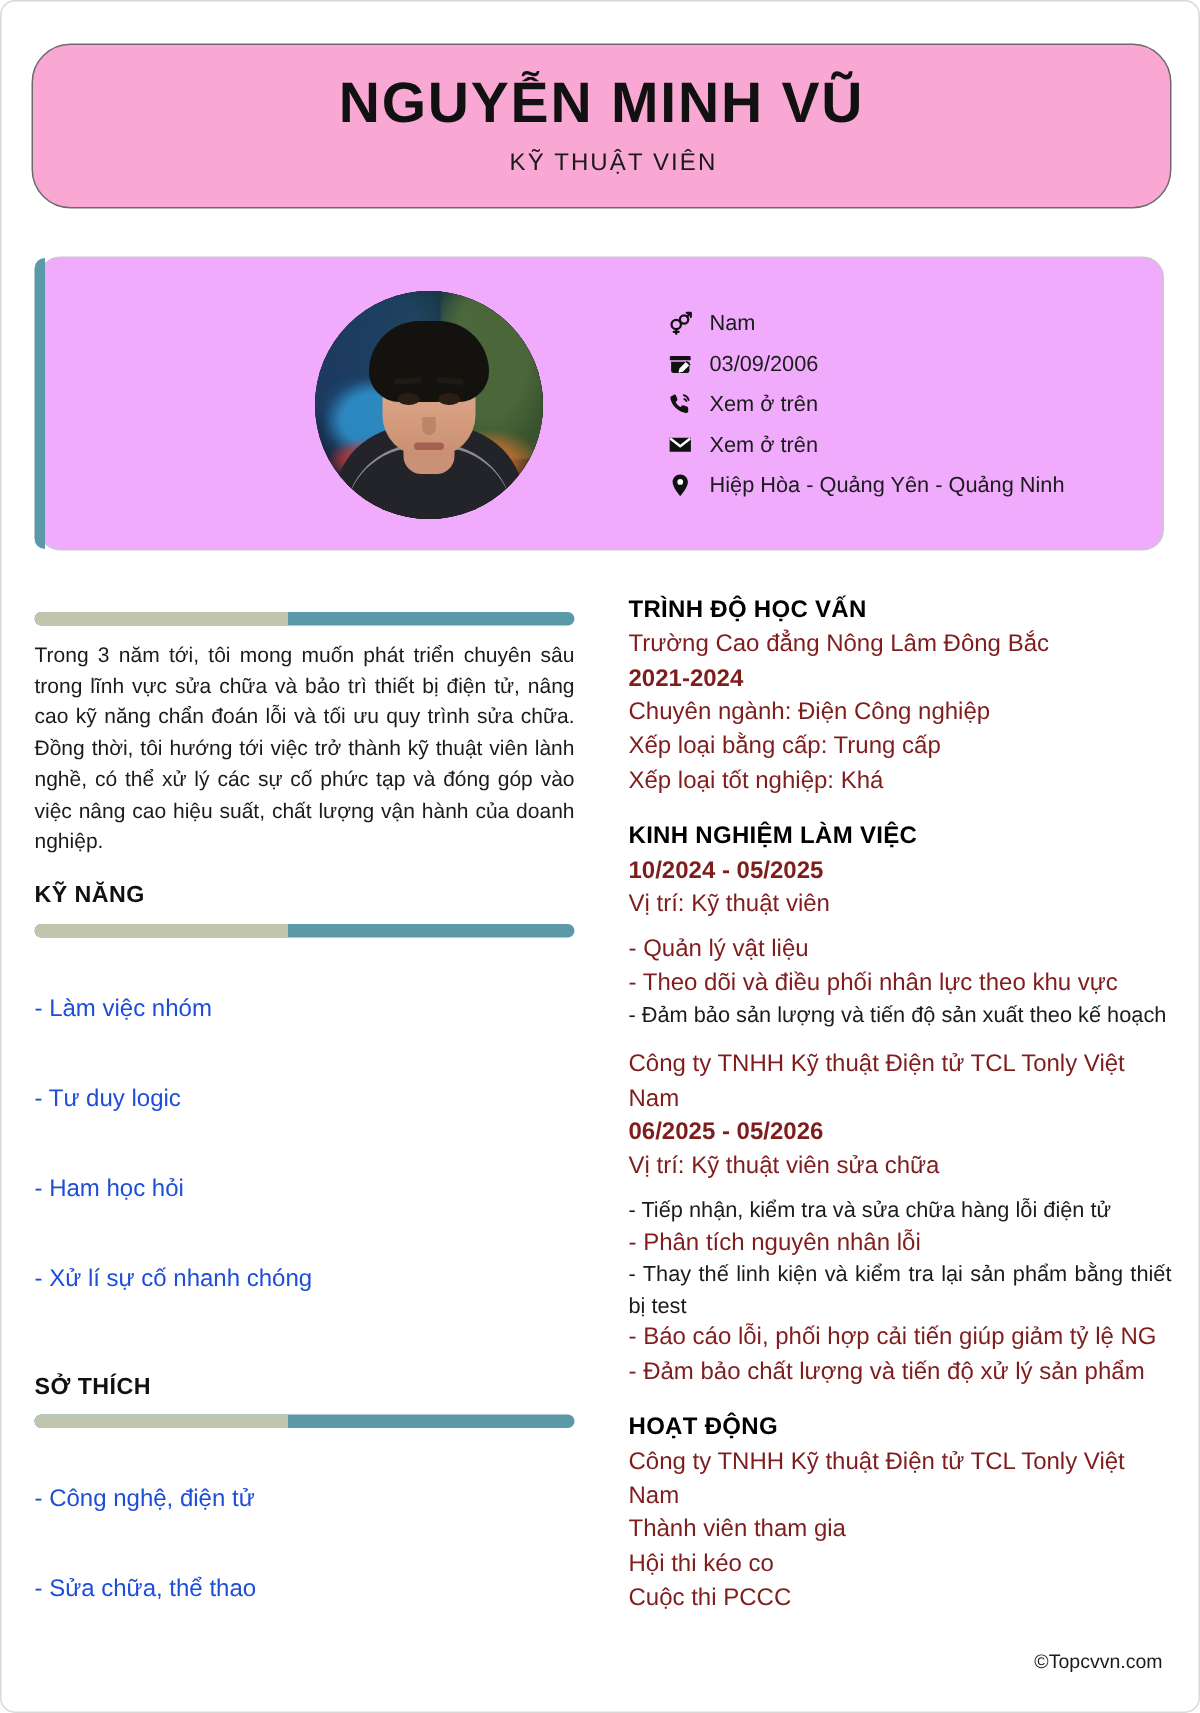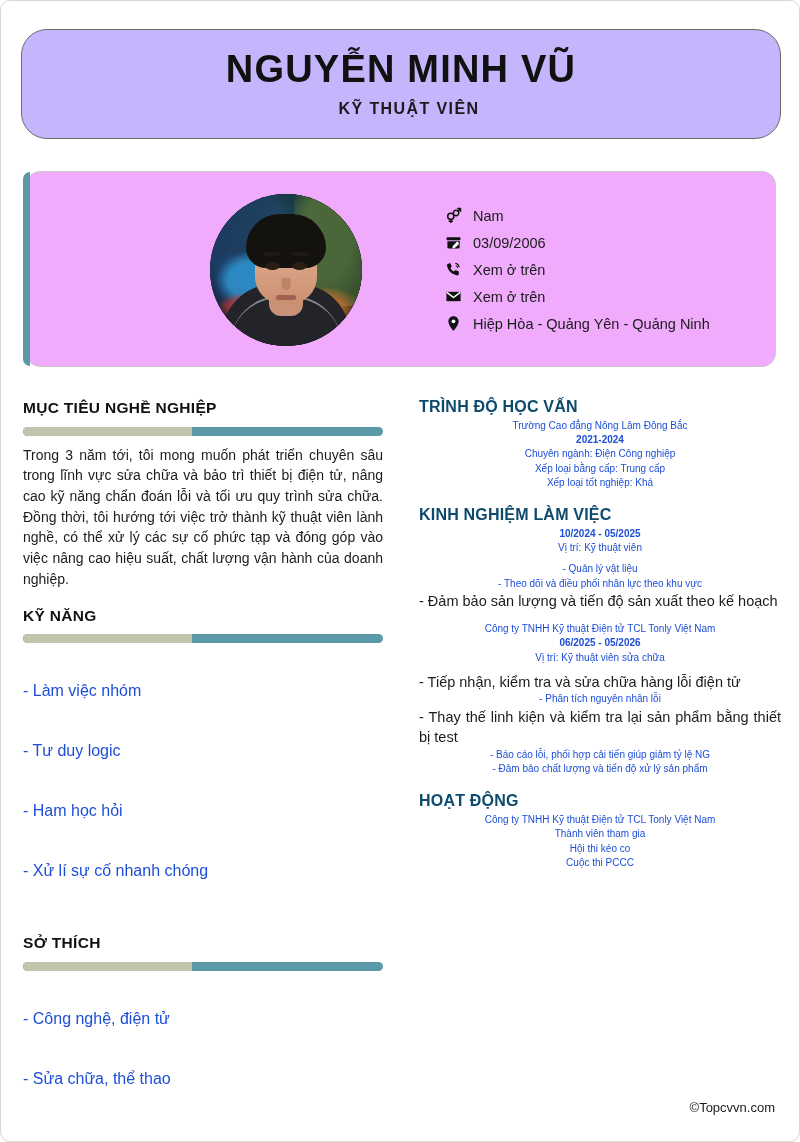--- a/index.html
+++ b/index.html
@@ -20,34 +20,34 @@
 
   
   .header-box {
     position: absolute;
     left: 20px; top: 28px;
     width: 760px; height: 110px;
     border: 1px solid #6b6b6b;
     border-radius: 26px;
     display: flex; flex-direction: column;
     align-items: center; justify-content: center;
-    background: #c4b5fd;
+    background: #f9a8d4;
   }
   .full-name {
     font-size: 38px;
     font-weight: 700;
     letter-spacing: 1.2px;
     color: #111;
     line-height: 1.05;
     text-align: center;
   }
   .job-title {
     margin-top: 10px;
     font-size: 16px;
-    font-weight: 700;
+    font-weight: 400;
     letter-spacing: 1.4px;
     color: #1a1a1a;
     text-align: center;
     margin-left: 16px;
   }
 
   
   .info-card {
     position: absolute;
     left: 25px; top: 170px;
@@ -251,30 +251,29 @@
     font-size: 16px;
     line-height: 1.5;
     color: #1d4ed8;
     margin-top: 36px;
   }
   .gap { height: 17px; }
 
   .sec-title-right {
     font-size: 16px;
     font-weight: 700;
-    color: #0c4a6e;
+    color: #000000;
     letter-spacing: .2px;
     margin-bottom: 2px;
     line-height: 1.25;
   }
   .r-line {
-    font-size: 10px;
+    font-size: 16px;
     line-height: 1.42;
-    color: #1d4ed8;
-    text-align: center;
+    color: #7f1d1d;
   }
   .r-bold { font-weight: 700; }
   .r-just {
     font-size: 14.5px;
     line-height: 1.42;
     color: #1b1b1b;
     text-align: justify;
     text-justify: inter-word;
   }
   .r-gap { height: 11px; }
@@ -378,21 +377,20 @@
         </span>
         <span class="contact-txt">Hiệp Hòa - Quảng Yên - Quảng Ninh</span>
       </div>
 
     </div>
   </div>
 
   <div class="col-left">
 
     <div>
-      <div class="sec-title-left">MỤC TIÊU NGHỀ NGHIỆP</div>
       <div class="bar">
           <span></span>
         </div>
       <div class="body-just">Trong 3 năm tới, tôi mong muốn phát triển chuyên sâu trong lĩnh vực sửa chữa và bảo trì thiết bị điện tử, nâng cao kỹ năng chẩn đoán lỗi và tối ưu quy trình sửa chữa. Đồng thời, tôi hướng tới việc trở thành kỹ thuật viên lành nghề, có thể xử lý các sự cố phức tạp và đóng góp vào việc nâng cao hiệu suất, chất lượng vận hành của doanh nghiệp.</div>
     </div>
 
     <div class="gap"></div>
 
     <div>
       <div class="sec-title-left">KỸ NĂNG</div>

